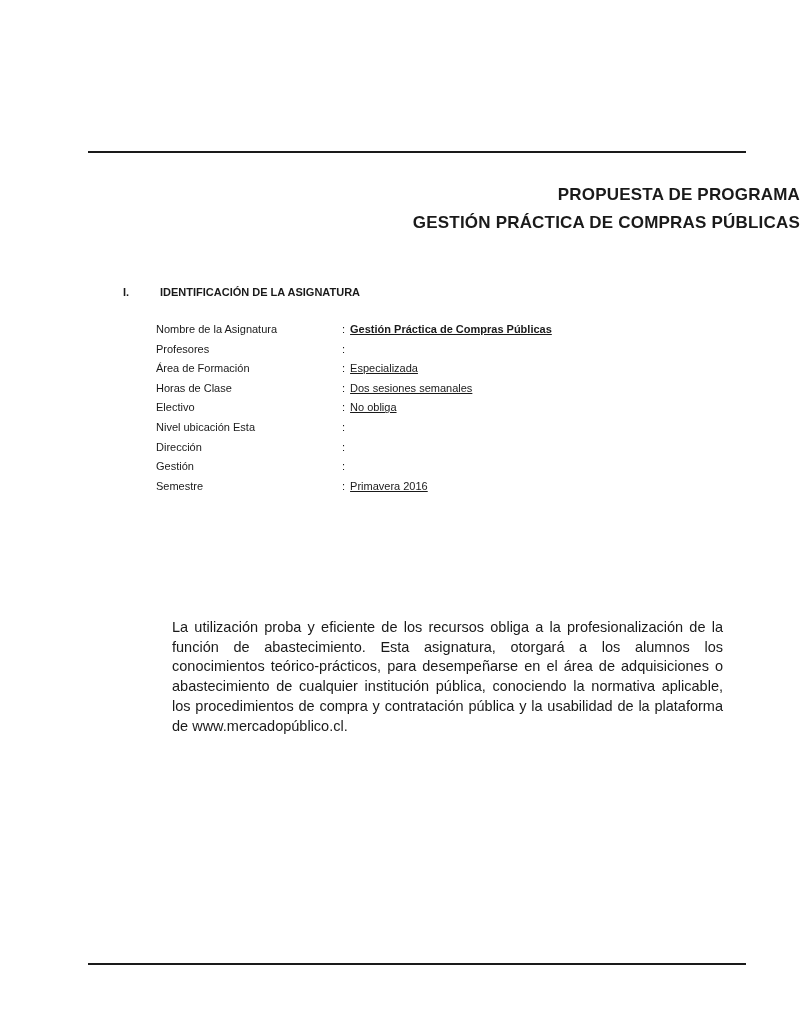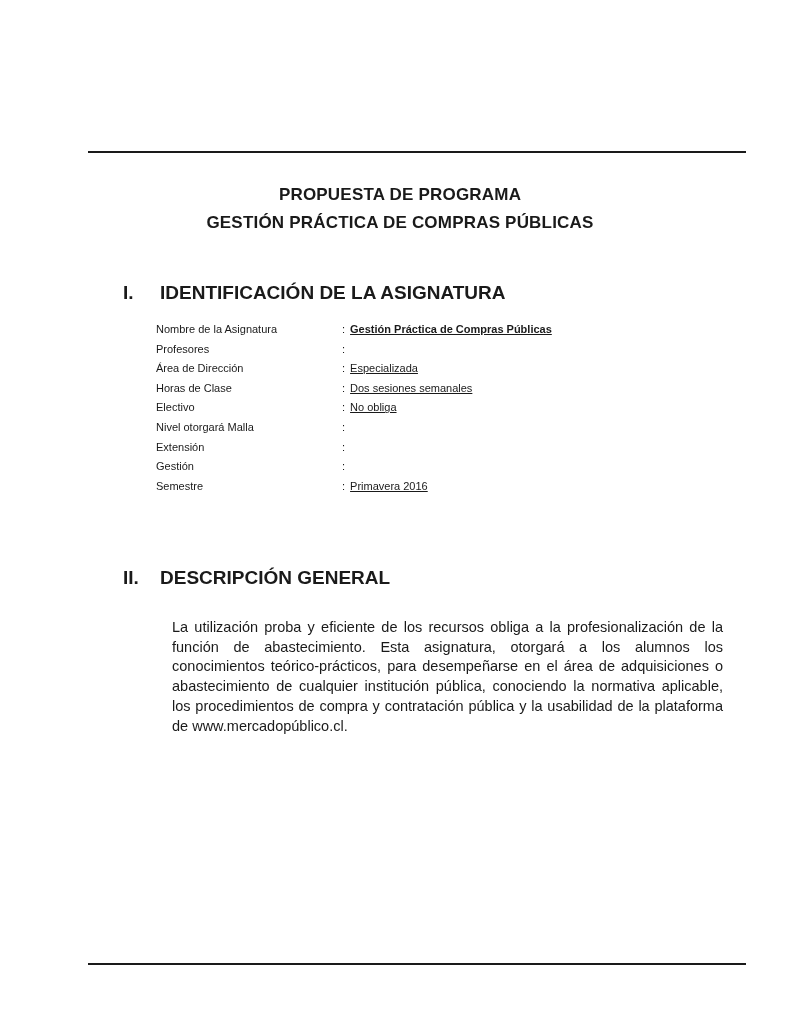--- a/index.html
+++ b/index.html
@@ -31,26 +31,27 @@
     top: 181px;
     left: 0;
     width: 100%;
     text-align: center;
   }
   .title-line {
     font-size: 17px;
     font-weight: bold;
     line-height: 28px;
     letter-spacing: 0.2px;
+    text-align: right;
   }
 
   .section-heading {
     position: absolute;
     left: 123px;
-    font-size: 19px;
+    font-size: 11px;
     font-weight: bold;
     line-height: 19px;
   }
   .section-1 { top: 283px; }
   .section-2 { top: 568px; }
   .sec-num {
     display: inline-block;
     width: 37px;
   }
 
@@ -104,44 +105,41 @@
   </div>
 
   <div class="fields">
     <div class="field-row">
       <span class="field-label">Nombre de la Asignatura</span><span class="field-colon">:</span><span class="field-value bold">Gestión Práctica de Compras Públicas</span>
     </div>
     <div class="field-row">
       <span class="field-label">Profesores</span><span class="field-colon">:</span><span class="field-value"></span>
     </div>
     <div class="field-row">
-      <span class="field-label">Área de Dirección</span><span class="field-colon">:</span><span class="field-value">Especializada</span>
+      <span class="field-label">Área de Formación</span><span class="field-colon">:</span><span class="field-value">Especializada</span>
     </div>
     <div class="field-row">
       <span class="field-label">Horas de Clase</span><span class="field-colon">:</span><span class="field-value">Dos sesiones semanales</span>
     </div>
     <div class="field-row">
       <span class="field-label">Electivo</span><span class="field-colon">:</span><span class="field-value">No obliga</span>
     </div>
     <div class="field-row">
-      <span class="field-label">Nivel otorgará Malla</span><span class="field-colon">:</span><span class="field-value"></span>
+      <span class="field-label">Nivel ubicación Esta</span><span class="field-colon">:</span><span class="field-value"></span>
     </div>
     <div class="field-row">
-      <span class="field-label">Extensión</span><span class="field-colon">:</span><span class="field-value"></span>
+      <span class="field-label">Dirección</span><span class="field-colon">:</span><span class="field-value"></span>
     </div>
     <div class="field-row">
       <span class="field-label">Gestión</span><span class="field-colon">:</span><span class="field-value"></span>
     </div>
     <div class="field-row">
       <span class="field-label">Semestre</span><span class="field-colon">:</span><span class="field-value">Primavera 2016</span>
     </div>
   </div>
 
-  <div class="section-heading section-2">
-    <span class="sec-num">II.</span><span class="sec-title">DESCRIPCIÓN GENERAL</span>
-  </div>
 
   <p class="body-par par-1">La utilización proba y eficiente de los recursos obliga a la profesionalización de la función de abastecimiento. Esta asignatura, otorgará a los alumnos los conocimientos teórico-prácticos, para desempeñarse en el área de adquisiciones o abastecimiento de cualquier institución pública, conociendo la normativa aplicable, los procedimientos de compra y contratación pública y la usabilidad de la plataforma de www.mercadopúblico.cl.</p>
 
 
   <div class="rule rule-bottom"></div>
 
 </div>
 
 </body></html>

